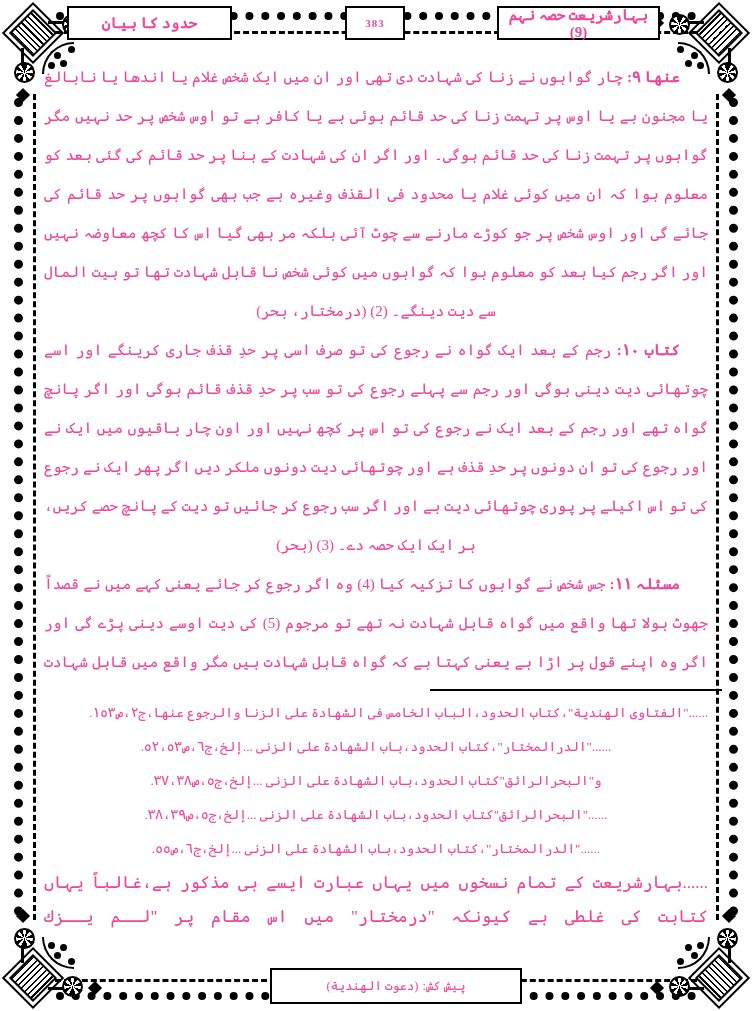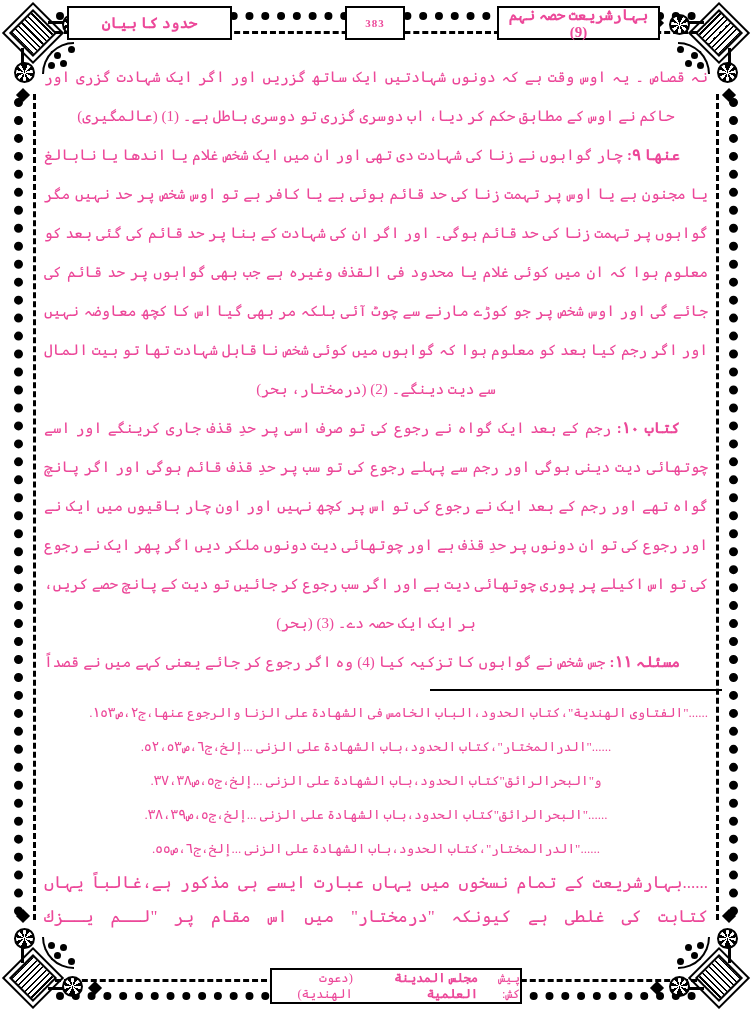--- a/index.html
+++ b/index.html
@@ -182,23 +182,20 @@
     <span>حدود کا بیان</span>
   </div>
   <div class="hbox hbox-center">
     <span>383</span>
   </div>
   <div class="hbox hbox-right">
     <span>بہارشریعت حصہ نہم (9)</span>
   </div>
 
   <main class="main-text">
-    <p class="para cont">
-      <span>نہ قصاص ۔ یہ اوس وقت ہے کہ دونوں شہادتیں ایک ساتھ گزریں اور اگر ایک شہادت گزری اور حاکم نے اوس کے مطابق حکم کر دیا، اب دوسری گزری تو دوسری باطل ہے۔ (1) (عالمگیری)</span>
-    </p>
     <p class="para masala">
       <b class="mlabel">عنها ۹:</b>
       <span>چار گواہوں نے زنا کی شہادت دی تھی اور ان میں ایک شخص غلام یا اندھا یا نابالغ یا مجنون ہے یا اوس پر تہمت زنا کی حد قائم ہوئی ہے یا کافر ہے تو اوس شخص پر حد نہیں مگر گواہوں پر تہمت زنا کی حد قائم ہوگی۔ اور اگر ان کی شہادت کے بنا پر حد قائم کی گئی بعد کو معلوم ہوا کہ ان میں کوئی غلام یا محدود فی القذف وغیرہ ہے جب بھی گواہوں پر حد قائم کی جائے گی اور اوس شخص پر جو کوڑے مارنے سے چوٹ آئی بلکہ مر بھی گیا اس کا کچھ معاوضہ نہیں اور اگر رجم کیا بعد کو معلوم ہوا کہ گواہوں میں کوئی شخص نا قابل شہادت تھا تو بیت المال سے دیت دینگے۔ (2) (درمختار، بحر)</span>
     </p>
     <p class="para masala">
       <b class="mlabel">كتاب ۱۰:</b>
       <span>رجم کے بعد ایک گواہ نے رجوع کی تو صرف اسی پر حدِ قذف جاری کرینگے اور اسے چوتھائی دیت دینی ہوگی اور رجم سے پہلے رجوع کی تو سب پر حدِ قذف قائم ہوگی اور اگر پانچ گواہ تھے اور رجم کے بعد ایک نے رجوع کی تو اس پر کچھ نہیں اور اون چار باقیوں میں ایک نے اور رجوع کی تو ان دونوں پر حدِ قذف ہے اور چوتھائی دیت دونوں ملکر دیں اگر پھر ایک نے رجوع کی تو اس اکیلے پر پوری چوتھائی دیت ہے اور اگر سب رجوع کر جائیں تو دیت کے پانچ حصے کریں، ہر ایک ایک حصہ دے۔ (3) (بحر)</span>
     </p>
     <p class="para masala">
       <b class="mlabel">مسئلہ ۱۱:</b>
@@ -227,17 +224,16 @@
     <p class="fn j">
       <span>......بہارشریعت کے تمام نسخوں میں یہاں عبارت ایسے ہی مذکور ہے،غالباً یہاں کتابت کی غلطی ہے کیونکہ "درمختار" میں اس مقام پر "لــم یــزك</span>
     </p>
     <p class="fn last">
       
     </p>
   </section>
 
   <div class="fbox">
     <span>پیش کش:</span>
-    <span class="bold">مجلس المدینة العلمیة</span>
     <span>(دعوت الهندية)</span>
   </div>
 
 </div>
 
 </body></html>

